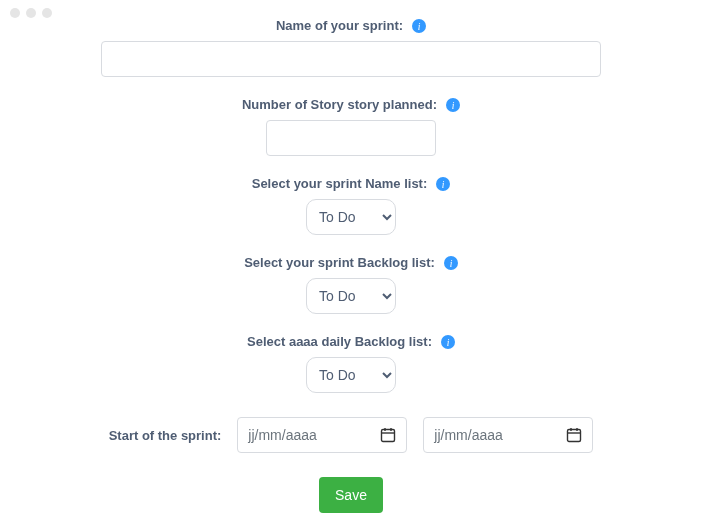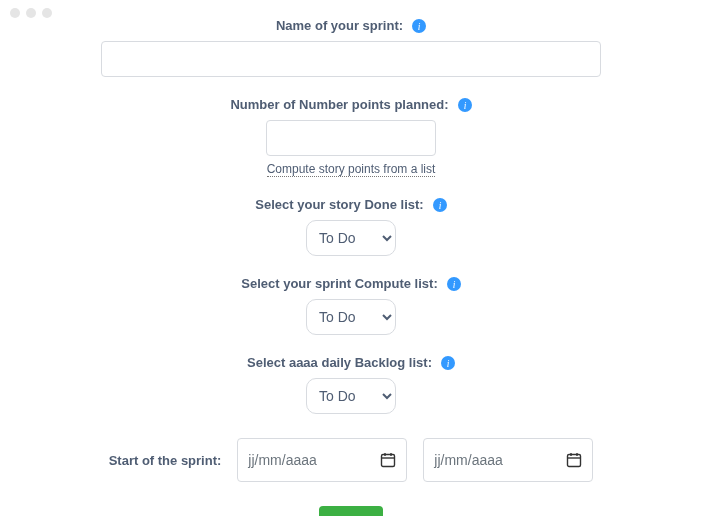--- a/index.html
+++ b/index.html
@@ -91,21 +91,21 @@
     margin-bottom: 24px;
     margin-top: 4px;
   }
   .date-label {
     font-size: 13px;
     font-weight: bold;
     color: #4f5d73;
   }
   .date-input {
     width: 170px;
-    height: 44px;
+    height: 36px;
     border: 1px solid #d8dbe0;
     border-radius: 4px;
     display: flex;
     align-items: center;
     justify-content: space-between;
     padding: 0 10px;
     cursor: pointer;
     color: #6c757d;
     font-size: 14px;
   }
@@ -145,50 +145,49 @@
             <circle cx="8" cy="8" r="8"></circle>
             <text x="8" y="12" text-anchor="middle" font-size="11" font-family="Georgia" font-style="italic" fill="#fff">i</text>
           </svg>
       </span>
     </div>
     <input class="text-input" type="text" value="" style="">
   </div>
 
   <div class="field-group">
     <div class="label-row">
-      <span class="label-text">Number of Number points planned:</span>
+      <span class="label-text">Number of Story story planned:</span>
       <span class="info-icon">
         <svg viewBox="0 0 16 16" fill="currentColor">
             <circle cx="8" cy="8" r="8"></circle>
             <text x="8" y="12" text-anchor="middle" font-size="11" font-family="Georgia" font-style="italic" fill="#fff">i</text>
           </svg>
       </span>
     </div>
     <input class="text-input small" type="text" value="" style="">
-    <span class="helper-link">Compute story points from a list</span>
-  </div>
-
-  <div class="field-group">
-    <div class="label-row">
-      <span class="label-text">Select your story Done list:</span>
+  </div>
+
+  <div class="field-group">
+    <div class="label-row">
+      <span class="label-text">Select your sprint Name list:</span>
       <span class="info-icon">
         <svg viewBox="0 0 16 16" fill="currentColor">
             <circle cx="8" cy="8" r="8"></circle>
             <text x="8" y="12" text-anchor="middle" font-size="11" font-family="Georgia" font-style="italic" fill="#fff">i</text>
           </svg>
       </span>
     </div>
     <select class="select-input">
       <option>To Do</option>
     </select>
   </div>
 
   <div class="field-group">
     <div class="label-row">
-      <span class="label-text">Select your sprint Compute list:</span>
+      <span class="label-text">Select your sprint Backlog list:</span>
       <span class="info-icon">
         <svg viewBox="0 0 16 16" fill="currentColor">
             <circle cx="8" cy="8" r="8"></circle>
             <text x="8" y="12" text-anchor="middle" font-size="11" font-family="Georgia" font-style="italic" fill="#fff">i</text>
           </svg>
       </span>
     </div>
     <select class="select-input">
       <option>To Do</option>
     </select>

